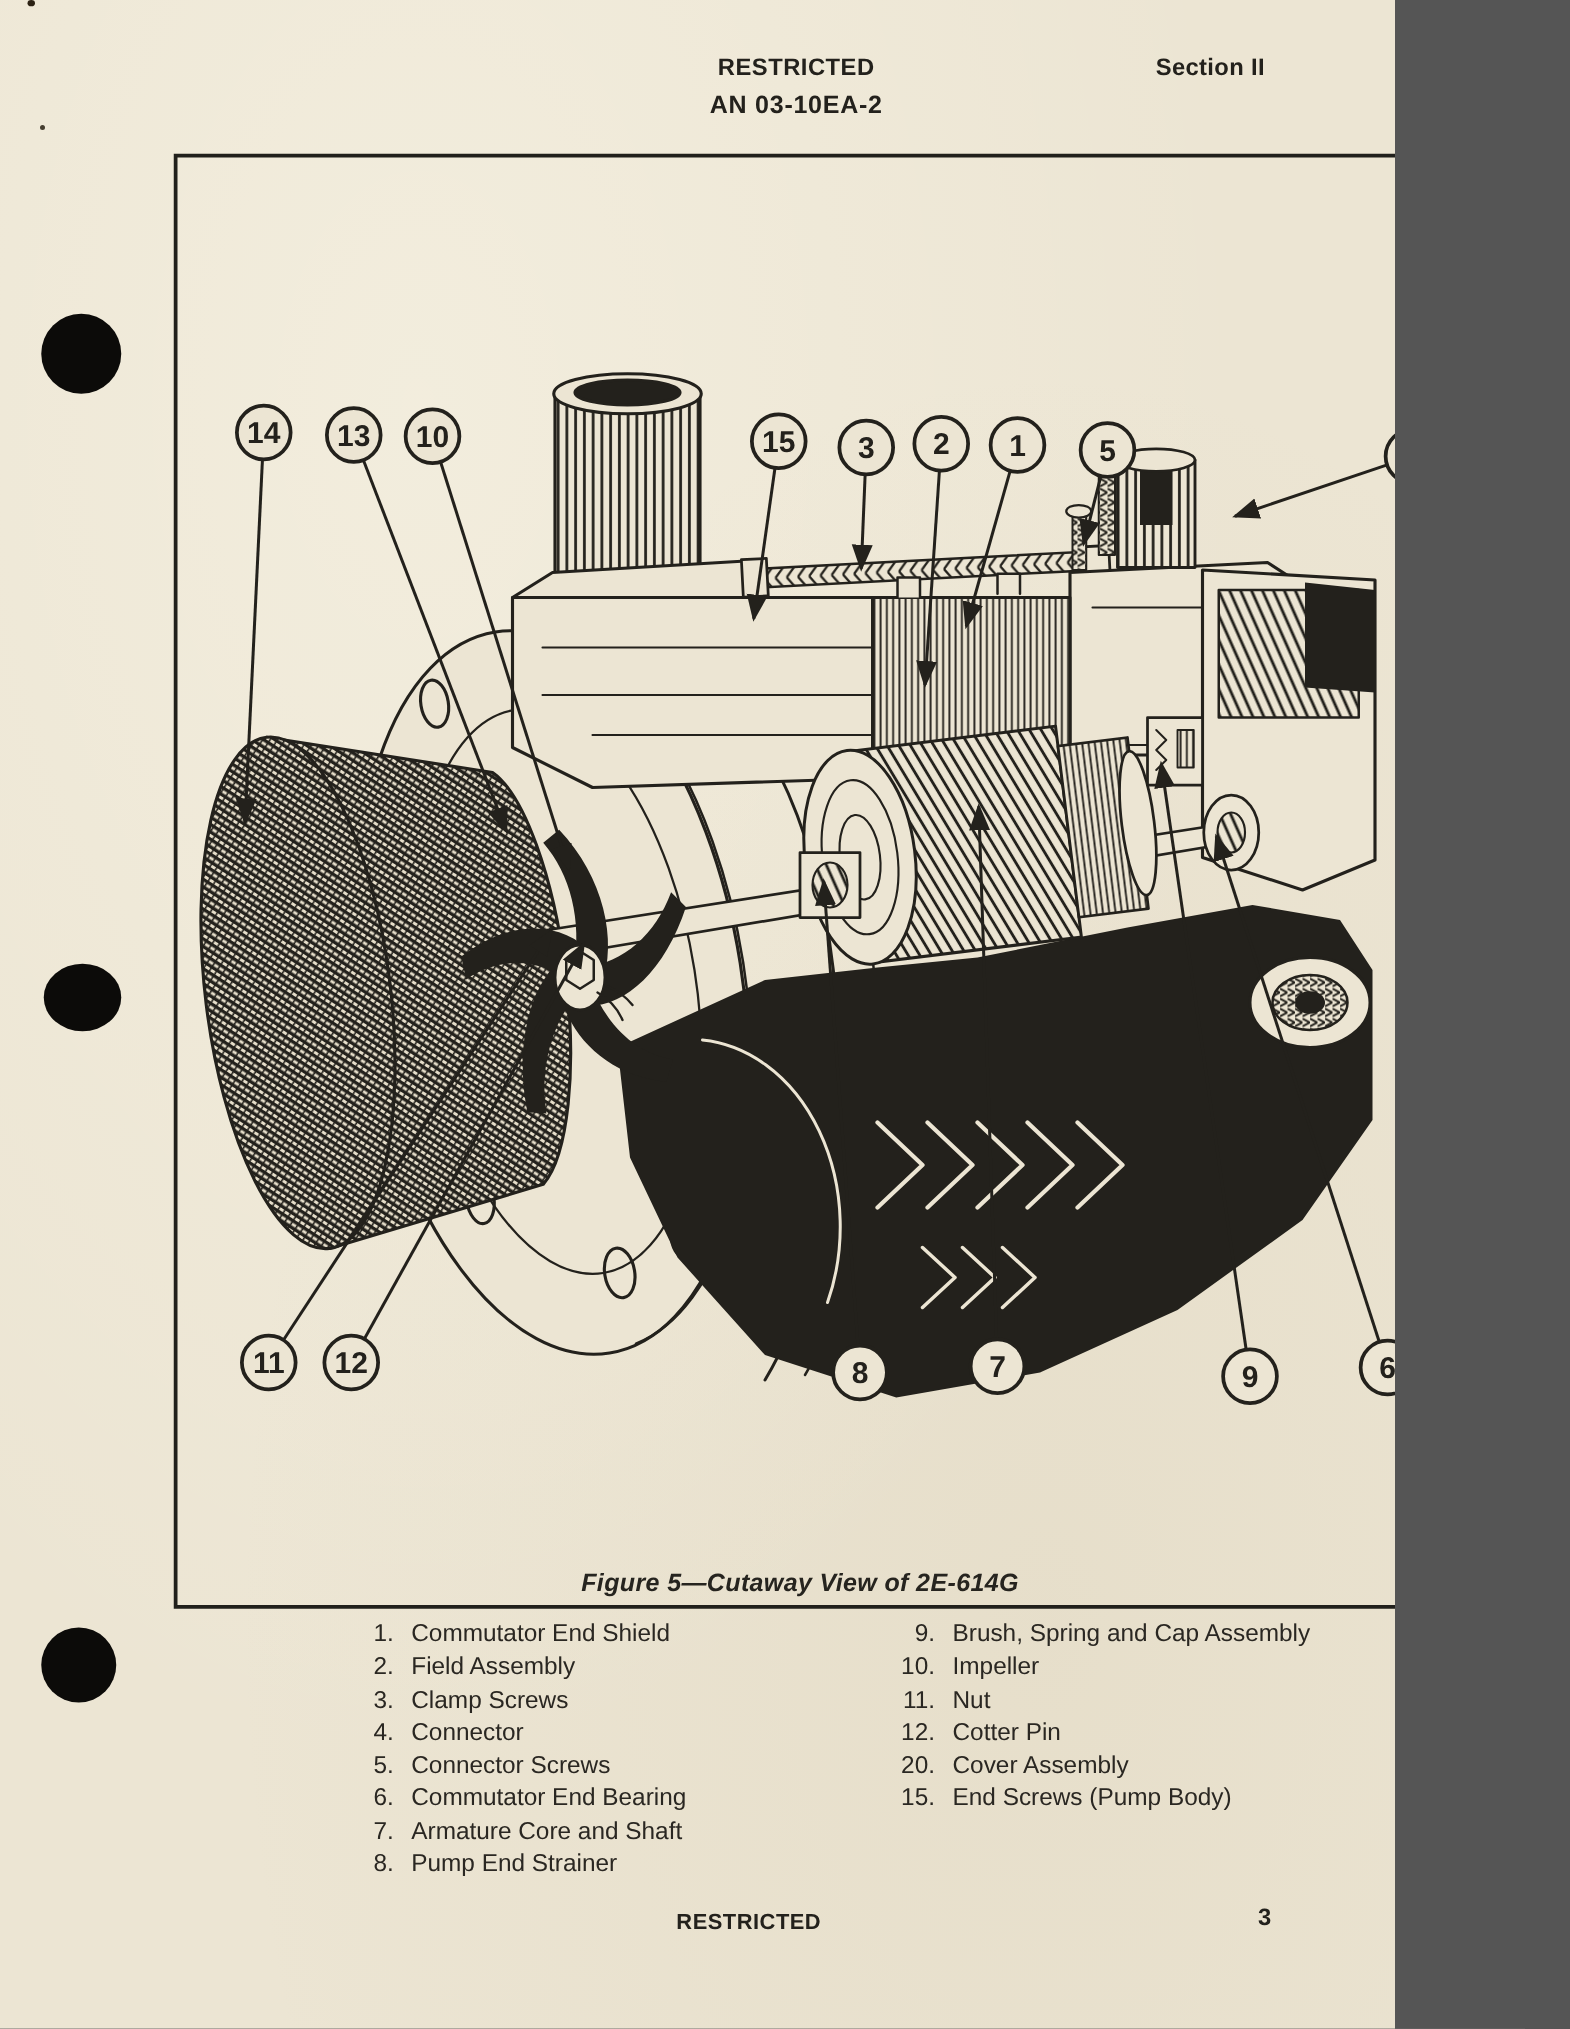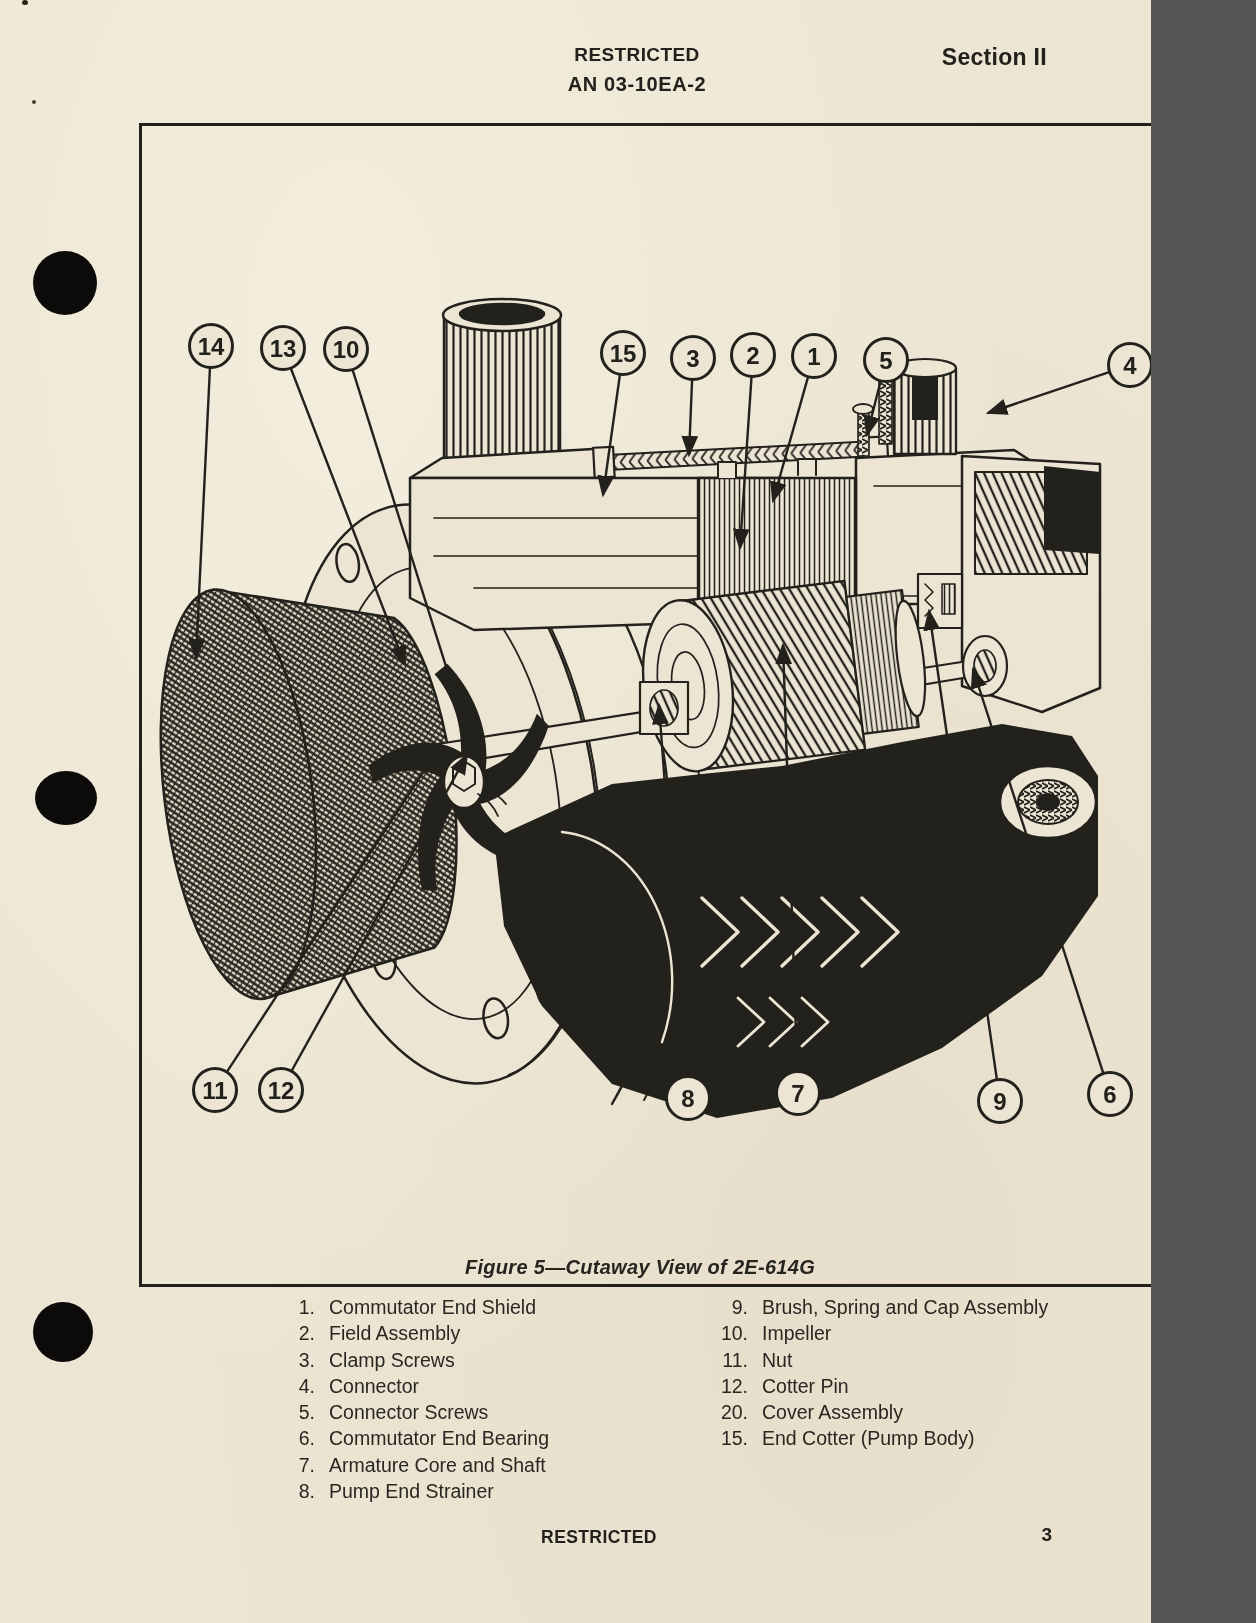--- a/index.html
+++ b/index.html
@@ -2,37 +2,37 @@
 <html><head>
 <meta charset="utf-8">
 <style>
   html,body { margin:0; padding:0; background:#555; }
   .page {
     position:relative; width:1116px; height:1623px;
     background:#ece5d3;
     background-image: radial-gradient(ellipse at 30% 20%, rgba(255,252,240,.35), rgba(0,0,0,0) 60%),
                       radial-gradient(ellipse at 75% 80%, rgba(190,175,140,.12), rgba(0,0,0,0) 55%);
     font-family:"Liberation Sans", sans-serif;
-    color:#25231e; overflow:hidden;padding-left:35px;
+    color:#25231e; overflow:hidden;
   }
   .punch-hole { position:absolute; background:#0c0b09; border-radius:50%; }
   .hole-1 { left:33px; top:251px; width:64px; height:64px; }
   .hole-2 { left:35px; top:771px; width:62px; height:54px; }
   .hole-3 { left:33px; top:1302px; width:60px; height:60px; }
   .speck  { position:absolute; border-radius:50%; background:#453e30; }
   .speck-a { left:32px; top:100px; width:4px; height:4px; }
   .speck-b { left:22px; top:0px; width:6px; height:5px; background:#2c2214; }
   .crease { position:absolute; left:1206px; top:0; width:2px; height:100%;
             background:linear-gradient(rgba(125,105,65,.18), rgba(125,105,65,.10)); }
   .header-center { position:absolute; top:44px; left:637px; transform:translateX(-50%);
                    text-align:center; font-weight:bold; color:#23211c; }
   .header-line1 { font-size:19px; letter-spacing:.4px; }
   .header-line2 { font-size:20px; letter-spacing:.6px; margin-top:7px; white-space:pre;text-align:right; }
   .section-label { position:absolute; top:44px; right:104px; font-weight:bold;
-                   font-size:23px; letter-spacing:.3px; color:#23211c; }
+                   font-size:19px; letter-spacing:.3px; color:#23211c; }
   .figure-box { position:absolute; left:139px; top:123px; width:1048px; height:1164px;
                 border:3px solid #21201b; box-sizing:border-box; }
   .figure-box svg { display:block; }
   .figure-caption { position:absolute; top:1256px; left:640px; transform:translateX(-50%);
                     font-size:20px; font-weight:bold; font-style:italic; letter-spacing:.3px;
                     white-space:nowrap; color:#26241f;text-align:center; }
   .parts-col { position:absolute; font-size:19.5px; line-height:26.3px; color:#2a2722; }
   .parts-left  { left:281px; top:1294px; }
   .parts-right { left:700px; top:1294px; }
   .parts-row { display:flex; }
@@ -355,19 +355,19 @@
       <div class="parts-row">
         <span class="parts-num">12.</span>
         <span class="parts-label">Cotter Pin</span>
       </div>
       <div class="parts-row">
         <span class="parts-num">20.</span>
         <span class="parts-label">Cover Assembly</span>
       </div>
       <div class="parts-row">
         <span class="parts-num">15.</span>
-        <span class="parts-label">End Cotter (Pump Body)</span>
+        <span class="parts-label">End Screws (Pump Body)</span>
       </div>
     </div>
 
   <div class="footer-restricted">RESTRICTED</div>
   <div class="page-number">3</div>
 </div>
 
 </body></html>

